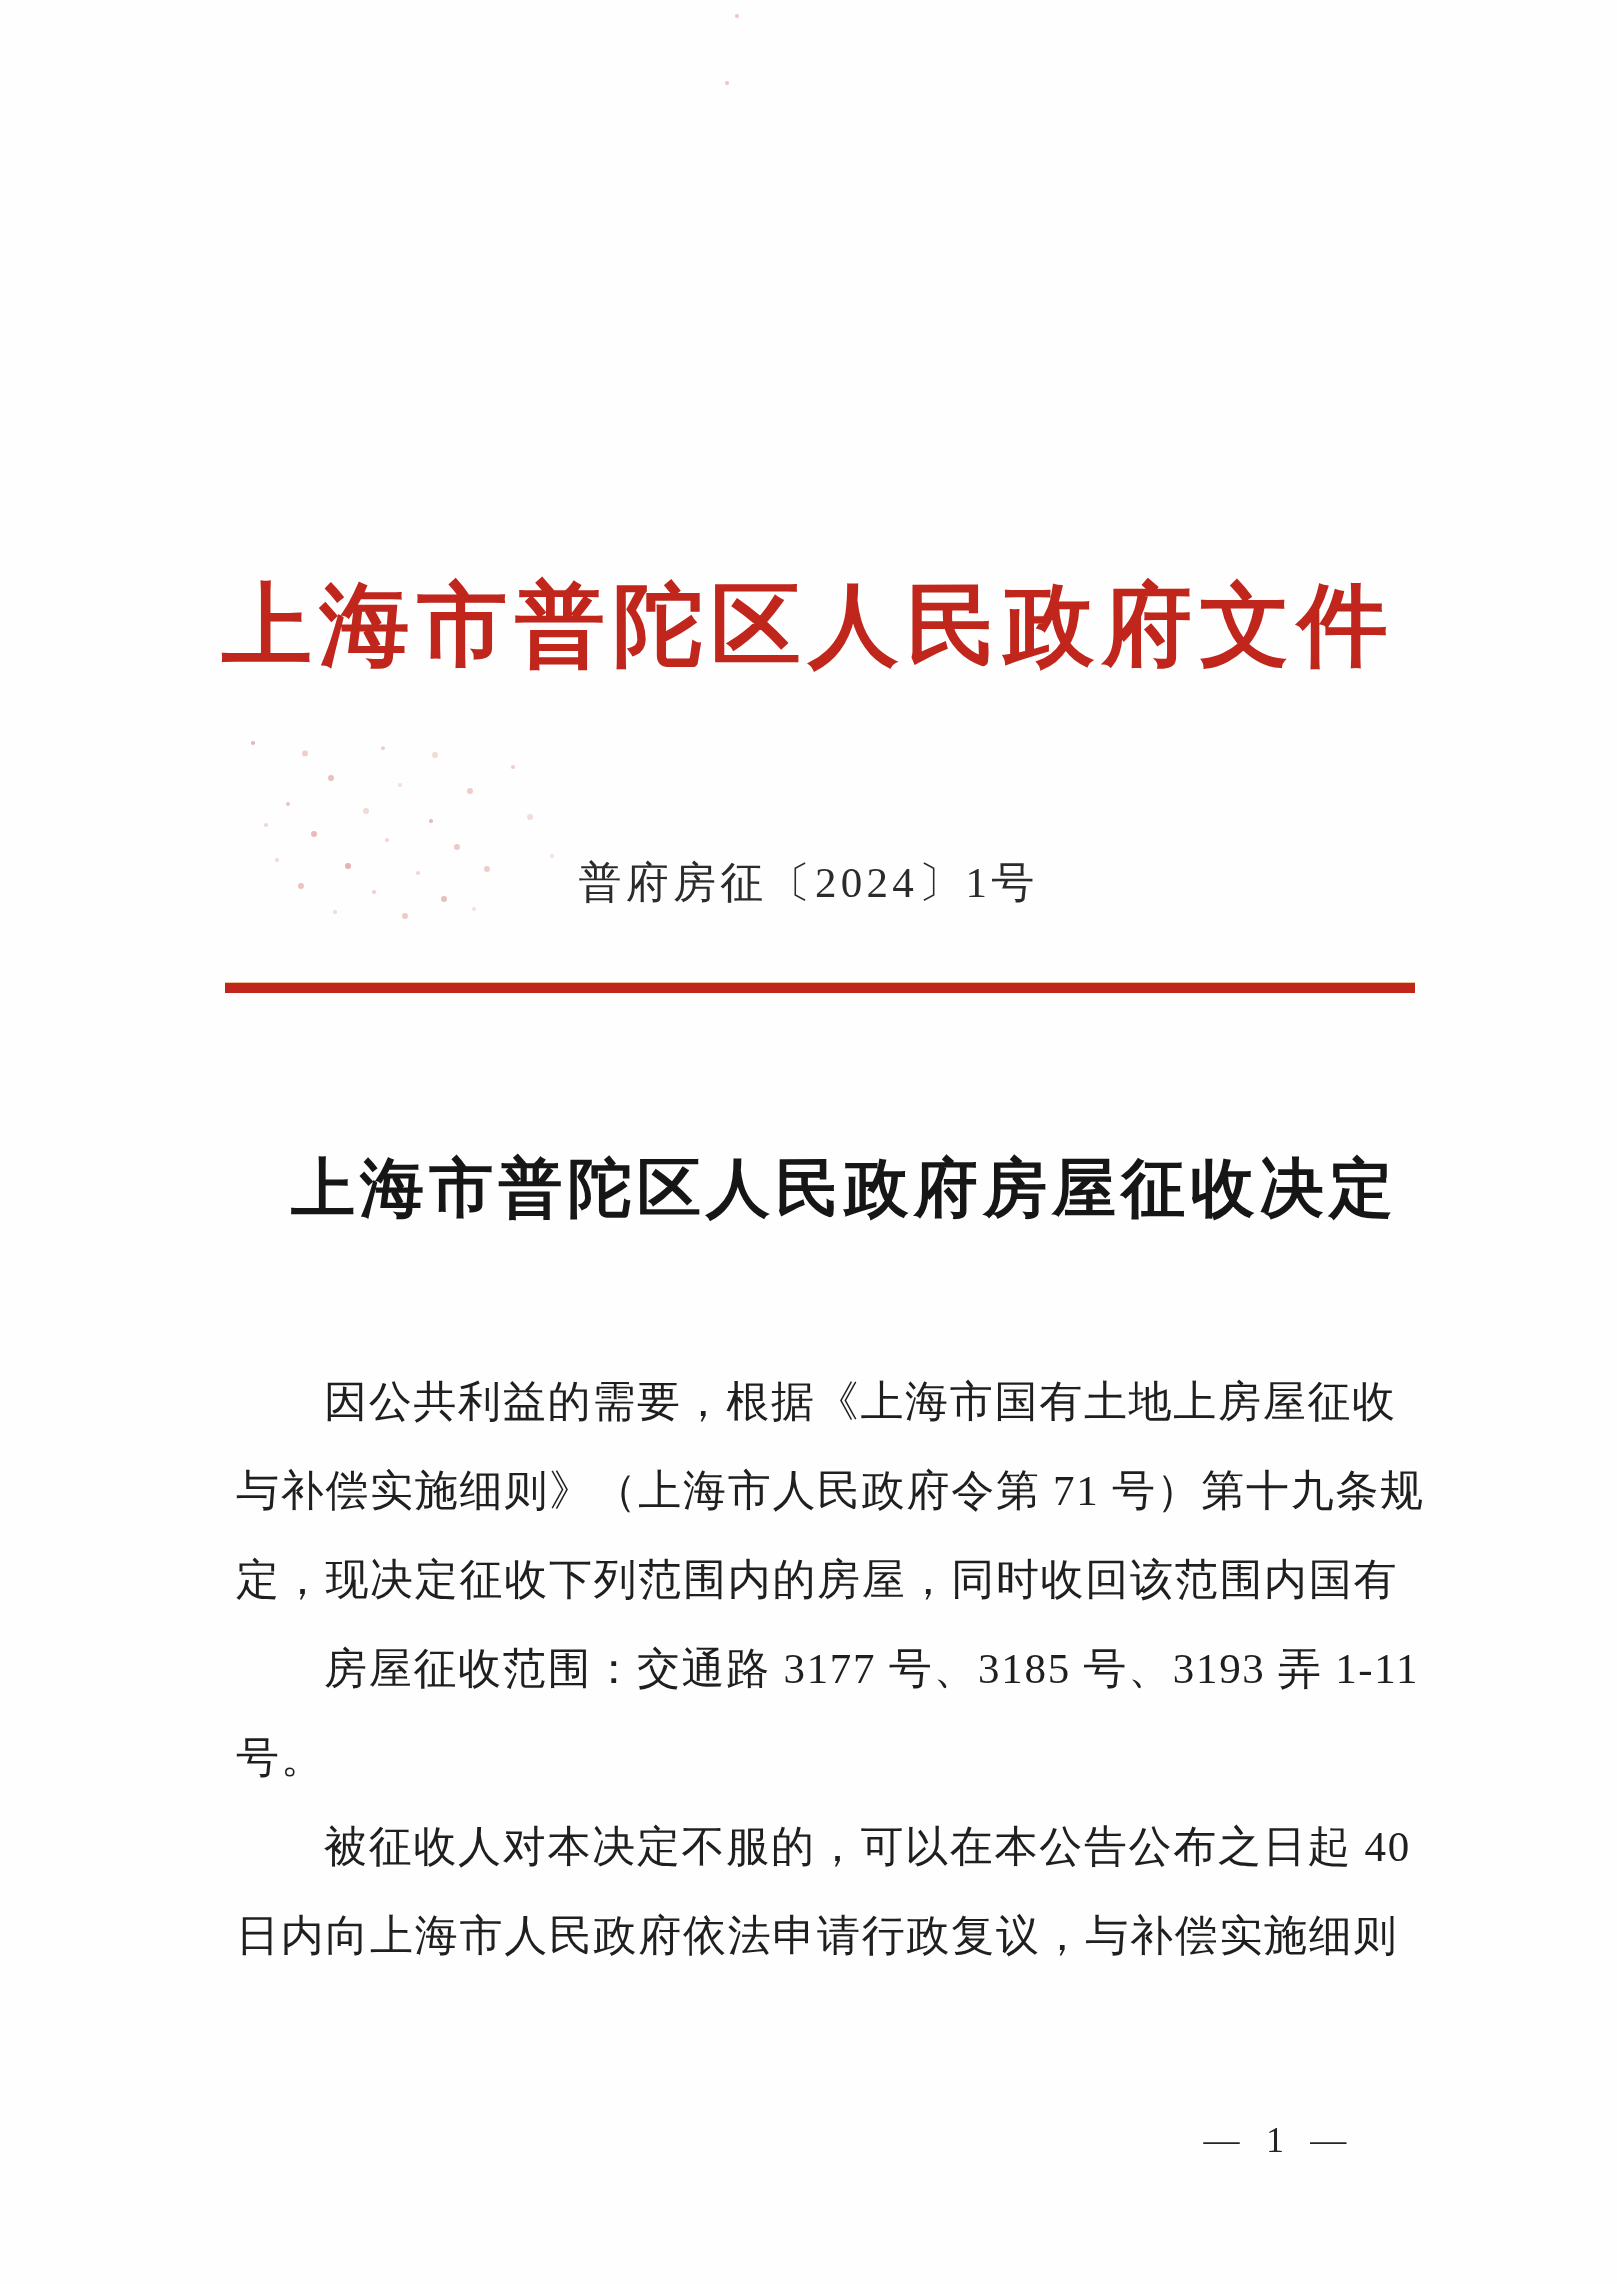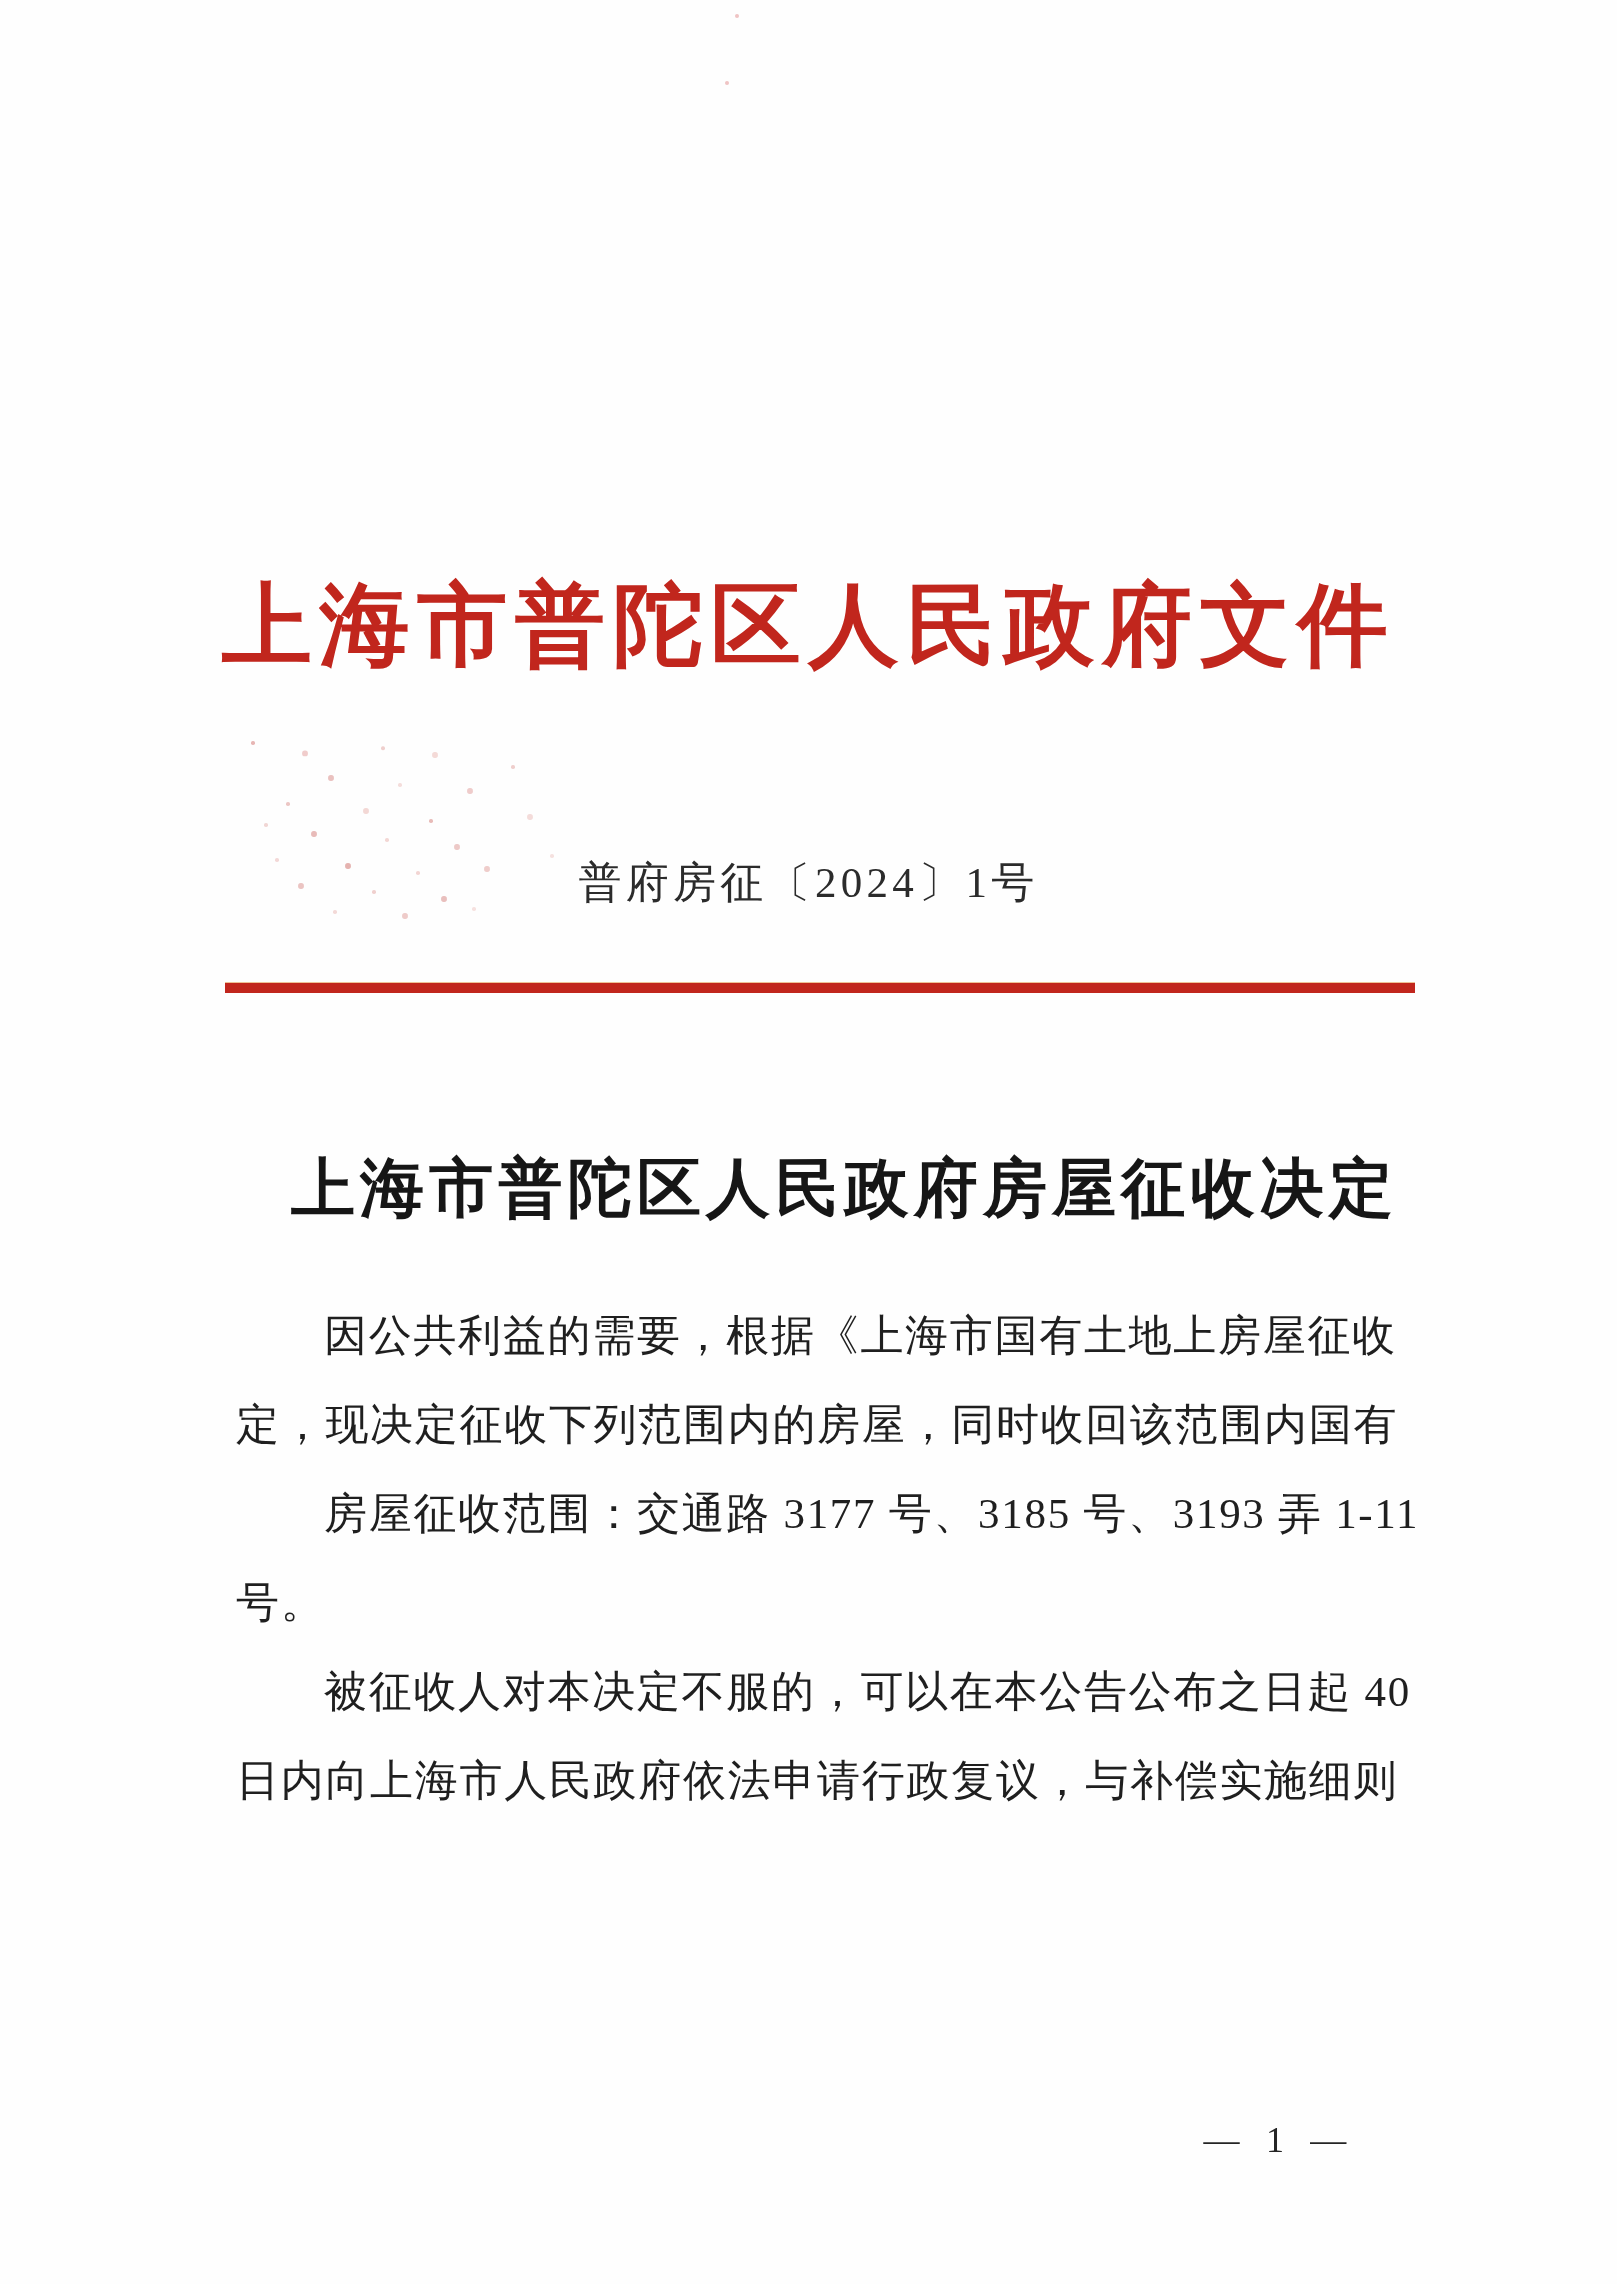--- a/index.html
+++ b/index.html
@@ -105,21 +105,21 @@
     line-height: 80px;
     font-weight: 700;
     color: #161616;
     letter-spacing: 5.2px;
     white-space: nowrap;
     padding-left: 36px;
   }
   .body-text {
     position: absolute;
     left: 236px;
-    top: 1291px;
+    top: 1357px;
     width: 1170px;
     color: var(--body-color, #1f1f1f);
     font-size: 43px;
   }
   .body-line {
     height: 89px;
     line-height: 89px;
     letter-spacing: 1.7px;
     white-space: nowrap;
   }
@@ -151,20 +151,21 @@
   <div class="doc-number">普府房征〔2024〕1号</div>
 
   <div class="red-rule"></div>
 
   <h1 class="doc-title">上海市普陀区人民政府房屋征收决定</h1>
 
   <div class="body-text">
 
       <div class="body-line indented">因公共利益的需要，根据《上海市国有土地上房屋征收</div>
 
+      <div class="body-line">与补偿实施细则》（上海市人民政府令第 71 号）第十九条规</div>
 
       <div class="body-line">定，现决定征收下列范围内的房屋，同时收回该范围内国有</div>
 
 
       <div class="body-line indented">房屋征收范围：交通路 3177 号、3185 号、3193 弄 1-11</div>
 
       <div class="body-line">号。</div>
 
       <div class="body-line indented">被征收人对本决定不服的，可以在本公告公布之日起 40</div>
 

